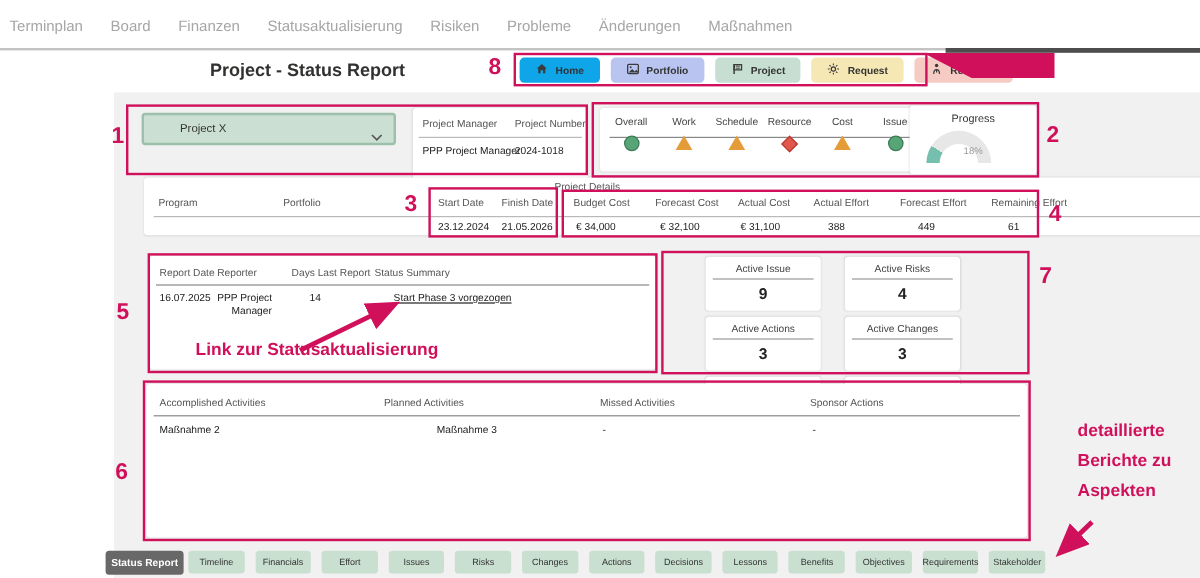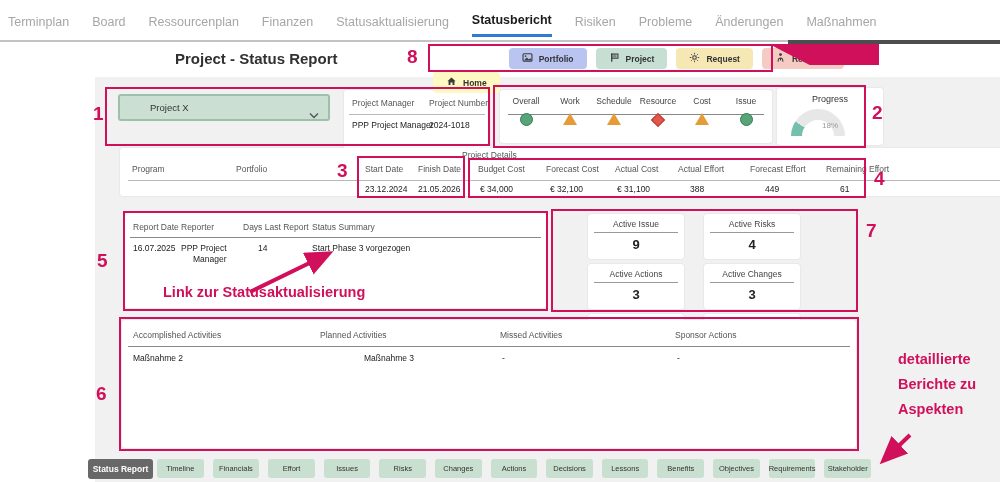--- a/index.html
+++ b/index.html
@@ -19,21 +19,21 @@
   .nav-item{padding:10px 0 7px 0;white-space:nowrap;cursor:default;}
   .nav-item.active{color:#1b1b1b;font-weight:bold;border-bottom:3px solid var(--navblue);}
   .nav-sep{position:absolute;top:40px;left:0;width:1000px;height:2px;background:#c3c3c3;}
   .nav-sep-dark{position:absolute;top:40px;left:788px;width:212px;height:4px;background:#4d4d4d;}
 
   
   .page-title{position:absolute;left:175px;top:50px;font-size:15px;font-weight:bold;color:#323130;}
   .hbtns{position:absolute;left:433px;top:48px;display:flex;gap:9px;z-index:2;}
   .pill{display:flex;align-items:center;gap:6px;height:21px;padding:0 13px;border-radius:4px;font-size:8.5px;font-weight:bold;color:#333;}
   .pill svg{flex:0 0 auto;}
-  .pill-home{background:#fef9c3;margin-top:24px;}
+  .pill-home{background:#0ea5e9;}
   .pill-portfolio{background:#B9C4F1;}
   .pill-project{background:#C6DFD2;}
   .pill-request{background:#F6E8B4;}
   .pill-resource{background:#F6CBC3;}
   .banner{position:absolute;left:769px;top:44px;width:110px;height:21px;background:var(--pink);clip-path:polygon(0 0,100% 0,100% 100%,37% 100%);z-index:4;}
 
   
   .canvas{position:absolute;left:95px;top:77px;width:905px;height:405px;background:#F1F1F1;}
 
   .card{position:absolute;background:#fff;border-radius:3px;box-shadow:0 0 2px rgba(0,0,0,.12);z-index:1;}
@@ -67,39 +67,37 @@
   .gauge::after{content:"";position:absolute;left:11px;top:11px;width:32px;height:16px;background:#fff;border-radius:32px 32px 0 0;}
   .gauge-val{position:absolute;left:0;right:0;top:33px;text-align:center;font-size:8px;color:#9a9a9a;z-index:2;}
 
   
   .kpi-grid{position:absolute;left:588px;top:214px;width:300px;display:flex;flex-wrap:wrap;gap:5px 20px;z-index:1;}
   .kpi{position:relative;width:96px;height:45px;background:#fff;border-radius:3px;box-shadow:0 0 2px rgba(0,0,0,.12);}
   .kpi-label{position:absolute;top:5px;left:0;right:0;text-align:center;font-size:8.5px;color:#444;}
   .kpi-rule{position:absolute;top:18px;left:6px;right:6px;height:1px;background:#999;}
   .kpi-value{position:absolute;top:23px;left:0;right:0;text-align:center;font-size:13px;font-weight:bold;color:#222;}
 
-  .link{cursor:pointer;}
+  .link{text-decoration:underline;cursor:pointer;margin-left:16px;}
 
   
   .tab-active{position:absolute;left:88px;top:459px;width:65px;height:20px;background:#686868;border-radius:3px;color:#fff;font-size:8.5px;font-weight:bold;display:flex;align-items:center;justify-content:center;z-index:2;cursor:pointer;}
   .tabs{position:absolute;left:157px;top:459px;width:714px;display:flex;gap:9px;z-index:2;}
   .tab{flex:1;height:19px;background:#C9DFD0;border-radius:3px;color:#333;font-size:7.5px;display:flex;align-items:center;justify-content:center;white-space:nowrap;cursor:pointer;}
 </style>
 </head>
 <body>
 
 <div class="stage">
 
   <div class="nav">
     <span class="nav-item">Terminplan</span>
     <span class="nav-item">Board</span>
-    <span class="nav-item">Ressourcenplan</span>
     <span class="nav-item">Finanzen</span>
     <span class="nav-item">Statusaktualisierung</span>
-    <span class="nav-item active">Statusbericht</span>
     <span class="nav-item">Risiken</span>
     <span class="nav-item">Probleme</span>
     <span class="nav-item">Änderungen</span>
     <span class="nav-item">Maßnahmen</span>
 
   </div>
   <div class="nav-sep"></div>
   <div class="nav-sep-dark"></div>
 
   <div class="page-title">Project - Status Report</div>
@@ -192,21 +190,21 @@
         <span class="ind-label">Cost</span>
         <span class="shape-triangle"></span>
       </div>
       <div class="ind-cell">
         <span class="ind-label">Issue</span>
         <span class="shape-circle"></span>
       </div>
     </div>
   </div>
 
-  <div class="card" style="left:777px;top:88px;width:106px;height:57px;">
+  <div class="card" style="left:758px;top:88px;width:106px;height:57px;">
     <span class="hdr" style="left:0;right:0;top:6px;text-align:center;color:#333;font-size:9px;">Progress</span>
     <div class="gauge"></div>
     <span class="gauge-val">18%</span>
   </div>
 
   <div class="card" style="left:120px;top:148px;width:896px;height:48px;">
     <span class="hdr" style="left:342px;top:2px;">Project Details</span>
     <span class="hdr" style="left:12px;top:16px;">Program</span>
     <span class="hdr" style="left:116px;top:16px;">Portfolio</span>
     <span class="hdr" style="left:245px;top:16px;">Start Date</span>

